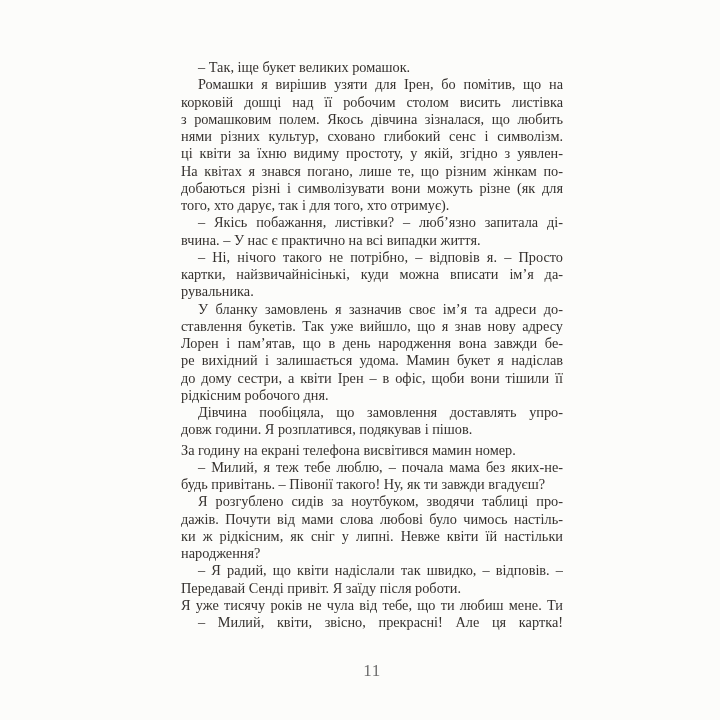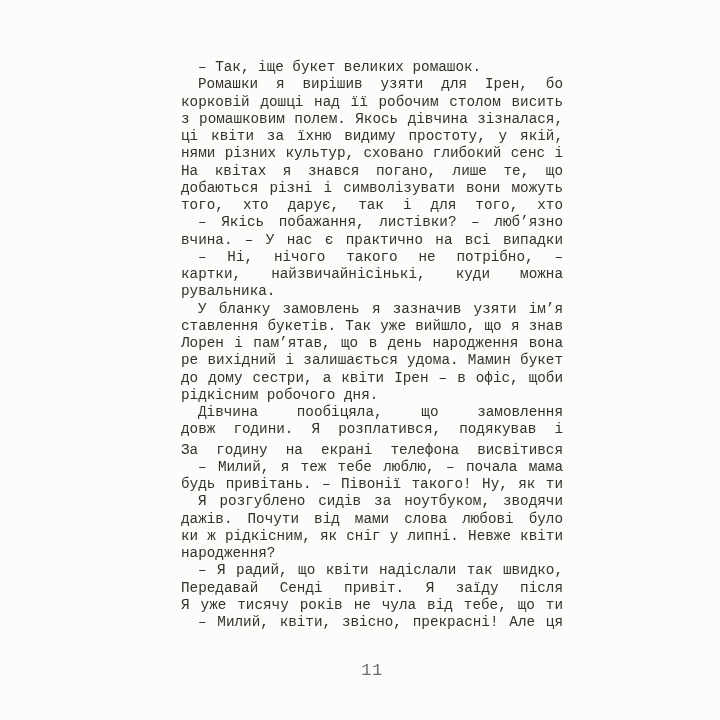--- a/index.html
+++ b/index.html
@@ -8,21 +8,21 @@
     width: 720px;
     height: 720px;
     background: #fcfcfa;
     overflow: hidden;
   }
   .page {
     position: relative;
     width: 720px;
     height: 720px;
     background: #fcfcfa;
-    font-family: Liberation Mono, monospace;
+    font-family: Liberation Serif, serif;
   }
   .text-block {
     position: absolute;
     left: 181px;
     top: 59px;
     width: 382px;
     color: #35312e;
     font-size: 14.3px;
   }
   .para {
@@ -63,37 +63,37 @@
 
 <div class="page">
   <div class="text-block">
       <div class="para">
         <div class="line lastline indent" style="">– Так, іще букет великих ромашок.</div>
       </div>
       <div class="para">
         <div class="line indent" style="">Ромашки я вирішив узяти для Ірен, бо помітив, що на</div>
         <div class="line" style="">корковій дошці над її робочим столом висить листівка</div>
         <div class="line" style="">з ромашковим полем. Якось дівчина зізналася, що любить</div>
+        <div class="line" style="">нями різних культур, сховано глибокий сенс і символізм.</div>
         <div class="line" style="">ці квіти за їхню видиму простоту, у якій, згідно з уявлен-</div>
-        <div class="line" style="">нями різних культур, сховано глибокий сенс і символізм.</div>
         <div class="line" style="">На квітах я знався погано, лише те, що різним жінкам по-</div>
         <div class="line" style="">добаються різні і символізувати вони можуть різне (як для</div>
         <div class="line lastline" style="">того, хто дарує, так і для того, хто отримує).</div>
       </div>
       <div class="para">
         <div class="line indent" style="">– Якісь побажання, листівки? – люб’язно запитала ді-</div>
         <div class="line lastline" style="">вчина. – У нас є практично на всі випадки життя.</div>
       </div>
       <div class="para">
         <div class="line indent" style="">– Ні, нічого такого не потрібно, – відповів я. – Просто</div>
         <div class="line" style="">картки, найзвичайнісінькі, куди можна вписати ім’я да-</div>
         <div class="line lastline" style="">рувальника.</div>
       </div>
       <div class="para">
-        <div class="line indent" style="">У бланку замовлень я зазначив узяти ім’я та адреси до-</div>
+        <div class="line indent" style="">У бланку замовлень я зазначив своє ім’я та адреси до-</div>
         <div class="line" style="">ставлення букетів. Так уже вийшло, що я знав нову адресу</div>
         <div class="line" style="">Лорен і пам’ятав, що в день народження вона завжди бе-</div>
         <div class="line" style="">ре вихідний і залишається удома. Мамин букет я надіслав</div>
         <div class="line" style="">до дому сестри, а квіти Ірен – в офіс, щоби вони тішили її</div>
         <div class="line lastline" style="">рідкісним робочого дня.</div>
       </div>
       <div class="para">
         <div class="line indent" style="">Дівчина пообіцяла, що замовлення доставлять упро-</div>
         <div class="line lastline" style="">довж години. Я розплатився, подякував і пішов.</div>
       </div>

